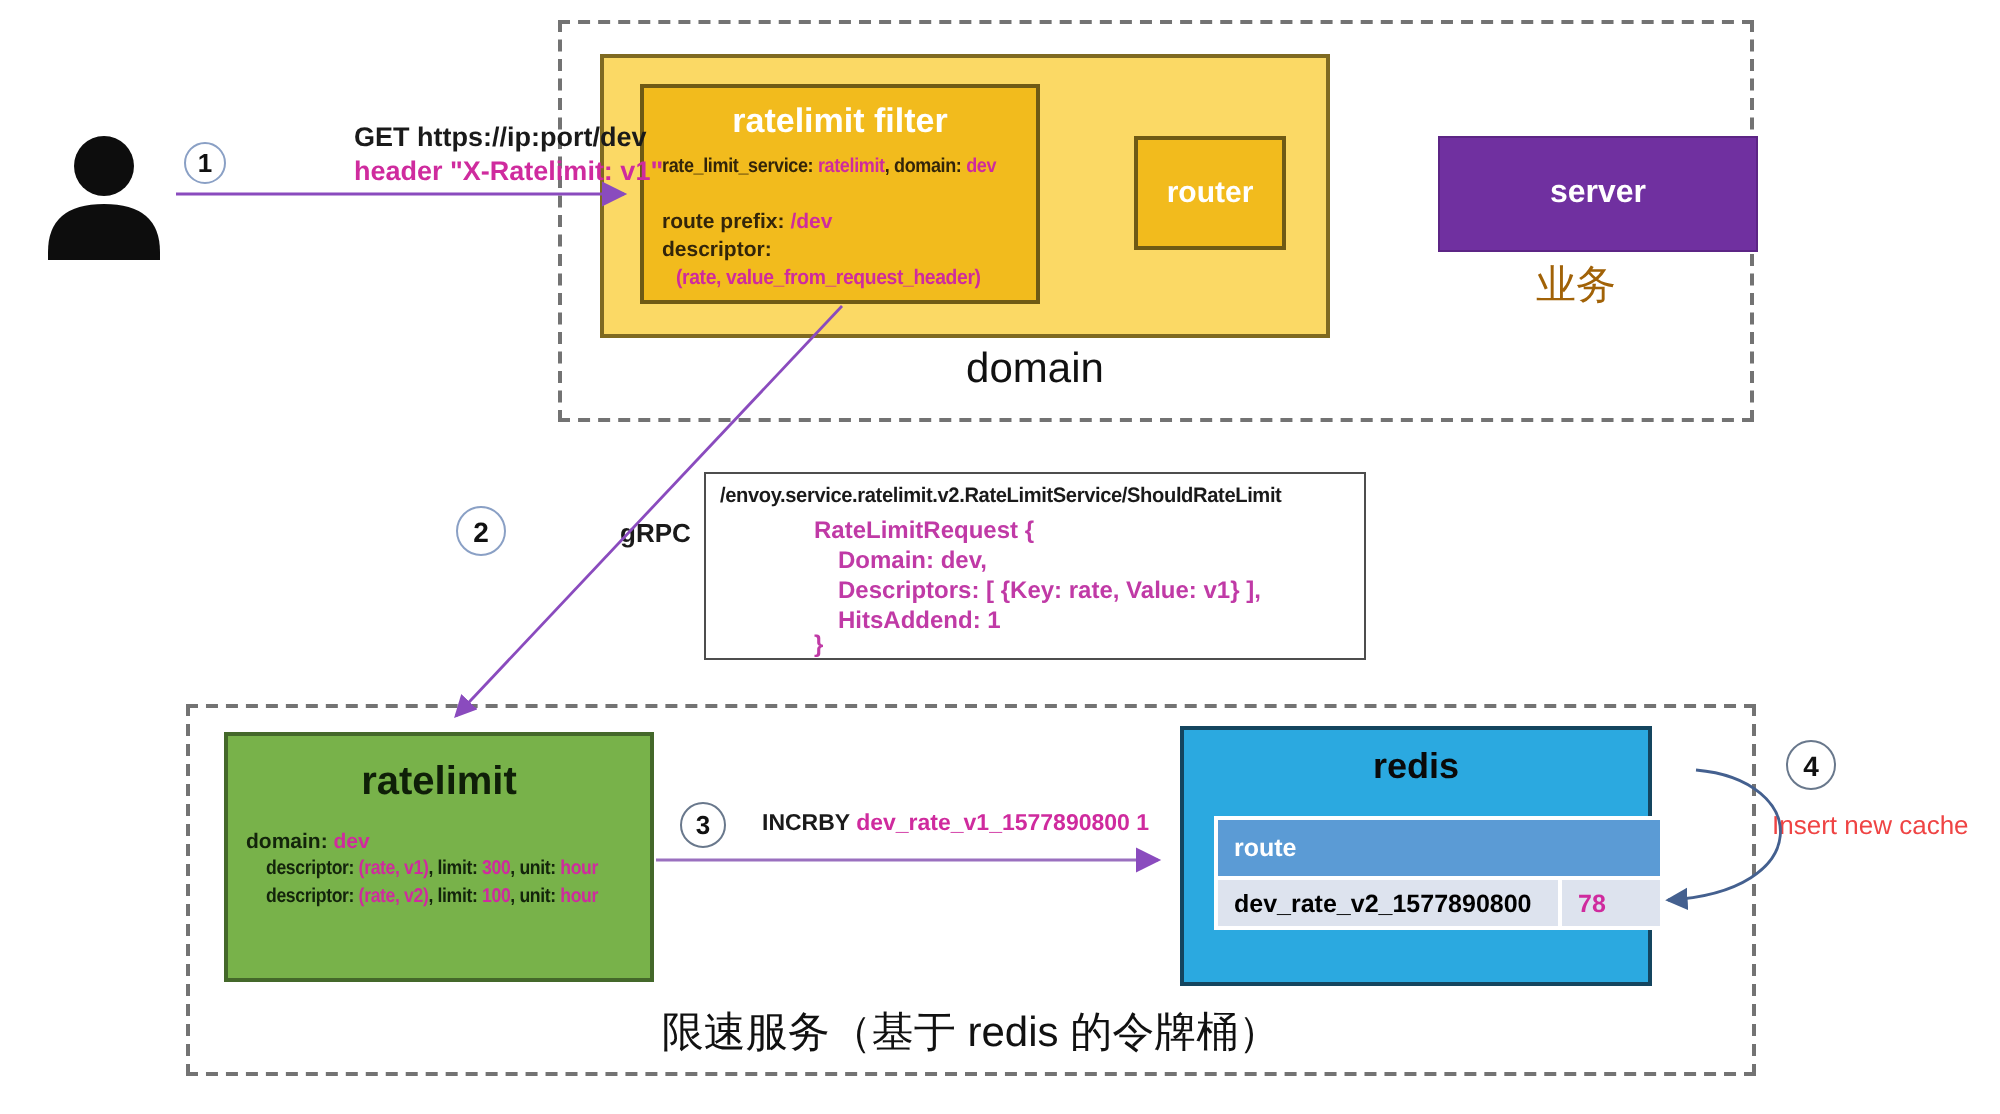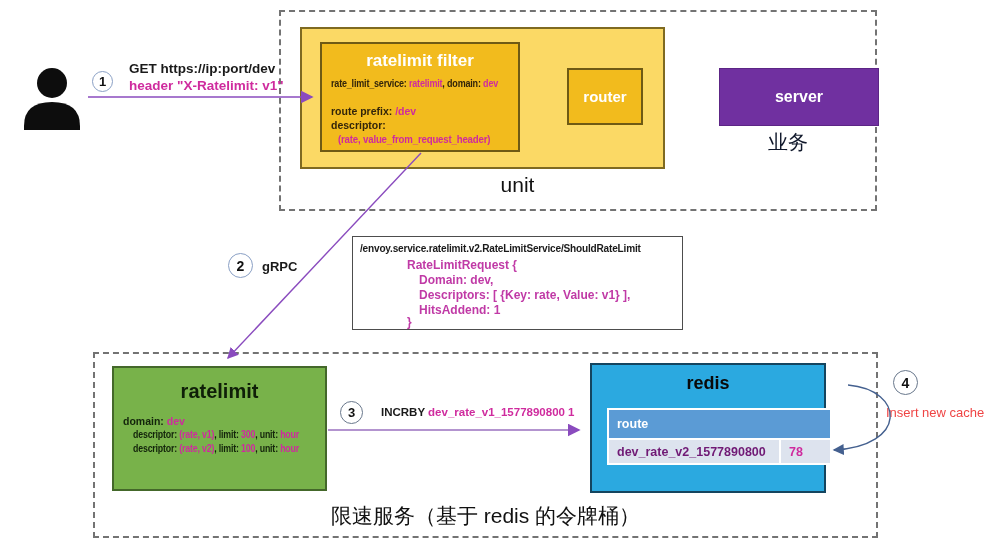--- a/index.html
+++ b/index.html
@@ -17,25 +17,25 @@
   .white-box{background:#ffffff;border:1.5px solid #4d4d4d;}
   .circle-step{
     background:#fff;border:1.6px solid #8aa0c5;border-radius:50%;
     display:flex;align-items:center;justify-content:center;
     font-weight:bold;font-size:13px;color:#111;
   }
   .box-title{font-weight:bold;text-align:center;}
   .cfg{font-weight:bold;color:#33250a;white-space:nowrap;transform-origin:0 50%;}
   .m{color:#cf2b9e;}
   .nowrap{white-space:nowrap;}
-  .step-label{font-weight:bold;color:#1a1a1a;}
+  .step-label{font-weight:bold;color:#1a1a1a;margin-left:48px;}
   .grpc-line{font-weight:bold;color:#c03aa6;font-size:12px;line-height:15px;white-space:nowrap;padding-left:24px;}
   .table-cell{box-sizing:border-box;display:flex;align-items:center;padding-left:8px;}
   .hdr-cell{background:#5b9bd5;color:#ffffff;font-weight:bold;font-size:12.5px;}
-  .row-cell{background:#dde3ee;color:#701a75;font-size:12.5px;font-weight:bold;}
+  .row-cell{background:#dde3ee;color:#000000;font-size:12.5px;font-weight:bold;}
   svg.overlay{position:absolute;left:0;top:0;pointer-events:none;}
 </style>
 </head>
 <body>
 
 <div id="canvas">
 
   <div class="abs dashed-box" style="left:279px;top:10px;width:598px;height:201px;"></div>
 
   <div class="abs gold-outer" style="left:300px;top:27px;width:365px;height:142px;"></div>
@@ -45,26 +45,26 @@
     <div class="abs cfg" style="left:9px;top:34px;font-size:10px;letter-spacing:-0.2px;transform:scaleX(0.9);"><span>rate_limit_service: </span><span class="m">ratelimit</span><span>, domain: </span><span class="m">dev</span></div>
     <div class="abs cfg" style="left:9px;top:61px;font-size:10.5px;"><span>route prefix: </span><span class="m">/dev</span></div>
     <div class="abs cfg" style="left:9px;top:75px;font-size:10.5px;"><span>descriptor:</span></div>
     <div class="abs cfg" style="left:16px;top:89px;font-size:10.5px;letter-spacing:-0.2px;transform:scaleX(0.92);"><span class="m">(rate,  value_from_request_header)</span></div>
   </div>
 
   <div class="abs gold-inner" style="left:567px;top:68px;width:76px;height:57px;display:flex;align-items:center;justify-content:center;">
     <span style="color:#fff;font-weight:bold;font-size:15px;">router</span>
   </div>
 
-  <div class="abs" style="left:455px;top:173px;width:125px;text-align:center;font-size:21px;color:#111;">unit</div>
+  <div class="abs" style="left:455px;top:173px;width:125px;text-align:center;font-size:21px;color:#111;">domain</div>
 
   <div class="abs purple-box" style="left:719px;top:68px;width:160px;height:58px;display:flex;align-items:center;justify-content:center;">
     <span style="color:#fff;font-weight:bold;font-size:16px;">server</span>
   </div>
-  <div class="abs" style="left:719px;top:129px;width:138px;text-align:center;font-size:20px;color:#0f172a;">业务</div>
+  <div class="abs" style="left:719px;top:129px;width:138px;text-align:center;font-size:20px;color:#a16207;">业务</div>
 
   <svg class="abs" viewBox="0 0 62 70" style="left:22px;top:60px;width:62px;height:70px;">
     <circle cx="30" cy="23" r="15" fill="#0d0d0d"></circle>
     <path d="M2 70 L2 66 Q2 42 30 42 Q58 42 58 66 L58 70 Z" fill="#0d0d0d"></path>
   </svg>
 
   <div class="abs circle-step" style="left:92px;top:71px;width:21px;height:21px;">
     <span>1</span>
   </div>
   <div class="abs step-label nowrap" style="left:129px;top:61px;font-size:13.5px;">GET  https://ip:port/dev</div>

